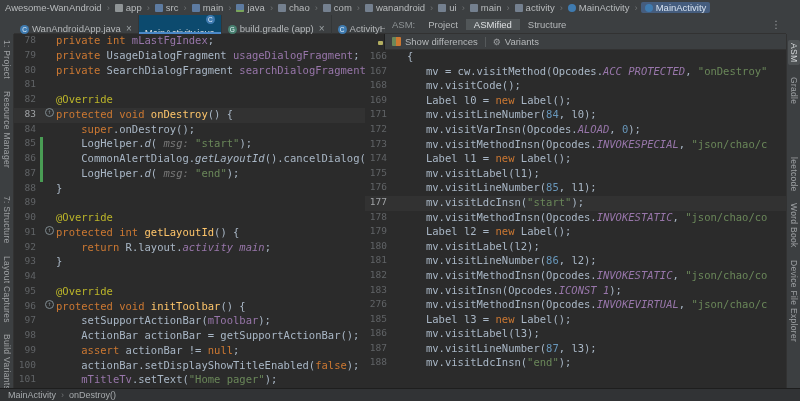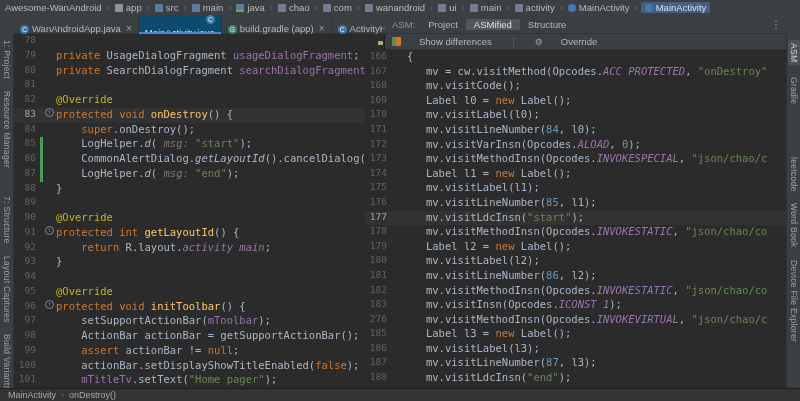--- a/index.html
+++ b/index.html
@@ -33,21 +33,21 @@
   .tab-ic.ic-gradle { background: #47806f; border-radius: 50%; }
   .tab-close { color: #9aa0a3; margin-left: 2px; font-size: 10px; }
   .tabs-right { position: absolute; left: 385px; right: 14px; top: 15px; height: 19px; display: flex; align-items: center; overflow: hidden; }
   .asm-label { font-size: 9.5px; color: #8f9496; display: flex; align-items: center; padding: 0 5px 0 7px; }
   .asm-tab { display: flex; align-items: center; padding: 0 8px; font-size: 9.5px; color: #b5b8ba; }
   .asm-tab.active { background: #515658; color: #dde0e2; }
   .kebab { position: absolute; right: 0; top: 0; width: 16px; height: 19px; line-height: 19px; text-align: center; color: #9da0a3; font-size: 10px; }
 
   
   .asm-header { position: absolute; left: 385px; right: 14px; top: 34px; height: 16px; background: #3c3f41;
-    border-bottom: 1px solid #323232; display: flex; align-items: center; gap: 18px; padding: 0 7px; font-size: 9.5px; color: #b5b8ba; }
+    border-bottom: 1px solid #323232; display: flex; align-items: center; gap: 4px; padding: 0 7px; font-size: 9.5px; color: #b5b8ba; }
   .diff-ic { width: 9px; height: 9px; border-radius: 1px; background: linear-gradient(90deg, #6a8759 0 50%, #cc7832 50% 100%); flex: none; }
   .vdiv { width: 1px; height: 10px; background: #55595b; margin: 0 3px; }
   .gear { color: #9da0a3; font-size: 9px; }
 
   
   .editor { position: absolute; top: 34px; bottom: 13px; background: #2b2b2b; overflow: hidden;
     font-family: "DejaVu Sans Mono", monospace; font-size: 10.5px; color: #a9b7c6; }
   .editor.left { left: 14px; width: 371px; border-right: 1px solid #1e1e1e; }
   .editor.right { left: 365px; right: 14px; top: 50px; }
   .cl { display: flex; align-items: flex-start; height: 14.75px; white-space: pre; }
@@ -192,32 +192,32 @@
       <div class="asm-tab active">ASMified</div>
       <div class="asm-tab">Structure</div>
     </div>
   <div class="kebab" style="position:absolute; right:16px; top:15px;">⋮</div>
 
   <div class="asm-header">
     <span class="diff-ic"></span>
     <span>Show differences</span>
     <span class="vdiv"></span>
     <span class="gear">⚙</span>
-    <span>Override</span>
+    <span>Variants</span>
   </div>
 
   <div class="editor left" style="position:absolute;">
     <div class="stripe">
         <div class="esm" style="top: 2%; background: rgb(179, 174, 96);"></div>
         <div class="esm" style="top: 15%; background: rgb(73, 156, 84);"></div>
         <div class="esm" style="top: 21%; background: rgb(73, 156, 84);"></div>
         <div class="esm" style="top: 27%; background: rgb(73, 156, 84);"></div>
         <div class="esm" style="top: 74%; background: rgb(73, 156, 84);"></div>
       </div>
-  <div class="cl"><span class="ln">78</span><span class="cbar"></span><span class="gicon"></span></div>
+  <div class="cl"><span class="ln">78</span><span class="cbar"></span><span class="gicon"></span><span class="code"><span class="tk-kw">private int </span><span class="tk-field">mLastFgIndex</span><span class="tk-p">;</span></span></div>
       <div class="cl"><span class="ln">79</span><span class="cbar"></span><span class="gicon"></span><span class="code"><span class="tk-kw">private </span><span class="tk-p">UsageDialogFragment </span><span class="tk-field">usageDialogFragment</span><span class="tk-p">;</span></span></div>
       <div class="cl"><span class="ln">80</span><span class="cbar"></span><span class="gicon"></span><span class="code"><span class="tk-kw">private </span><span class="tk-p">SearchDialogFragment </span><span class="tk-field">searchDialogFragment</span><span class="tk-p">;</span></span></div>
       <div class="cl"><span class="ln">81</span><span class="cbar"></span><span class="gicon"></span><span class="code"></span></div>
       <div class="cl"><span class="ln">82</span><span class="cbar"></span><span class="gicon"></span><span class="code"><span class="tk-ann">@Override</span></span></div>
       <div class="cl cur"><span class="ln">83</span><span class="cbar"></span><span class="gicon"><span class="ovr">↑</span></span><span class="code"><span class="tk-kw">protected void </span><span class="tk-method">onDestroy</span><span class="tk-p">() {</span></span></div>
       <div class="cl"><span class="ln">84</span><span class="cbar"></span><span class="gicon"></span><span class="code"><span class="tk-p">    </span><span class="tk-kw">super</span><span class="tk-p">.onDestroy();</span></span></div>
       <div class="cl"><span class="ln">85</span><span class="cbar on"></span><span class="gicon"></span><span class="code"><span class="tk-p">    LogHelper.</span><span class="tk-sm">d</span><span class="tk-p">( </span><span class="tk-hint">msg: </span><span class="tk-str">"start"</span><span class="tk-p">);</span></span></div>
       <div class="cl"><span class="ln">86</span><span class="cbar on"></span><span class="gicon"></span><span class="code"><span class="tk-p">    CommonAlertDialog.</span><span class="tk-sm">getLayoutId</span><span class="tk-p">().cancelDialog( </span><span class="tk-hint">isAdd:</span></span></div>
       <div class="cl"><span class="ln">87</span><span class="cbar on"></span><span class="gicon"></span><span class="code"><span class="tk-p">    LogHelper.</span><span class="tk-sm">d</span><span class="tk-p">( </span><span class="tk-hint">msg: </span><span class="tk-str">"end"</span><span class="tk-p">);</span></span></div>
       <div class="cl"><span class="ln">88</span><span class="cbar"></span><span class="gicon"></span><span class="code"><span class="tk-p">}</span></span></div>
@@ -233,21 +233,20 @@
       <div class="cl"><span class="ln">98</span><span class="cbar"></span><span class="gicon"></span><span class="code"><span class="tk-p">    ActionBar actionBar = getSupportActionBar();</span></span></div>
       <div class="cl"><span class="ln">99</span><span class="cbar"></span><span class="gicon"></span><span class="code"><span class="tk-p">    </span><span class="tk-kw">assert </span><span class="tk-p">actionBar != </span><span class="tk-kw">null</span><span class="tk-p">;</span></span></div>
       <div class="cl"><span class="ln">100</span><span class="cbar"></span><span class="gicon"></span><span class="code"><span class="tk-p">    actionBar.setDisplayShowTitleEnabled(</span><span class="tk-kw">false</span><span class="tk-p">);</span></span></div>
       <div class="cl"><span class="ln">101</span><span class="cbar"></span><span class="gicon"></span><span class="code"><span class="tk-p">    </span><span class="tk-field">mTitleTv</span><span class="tk-p">.setText(</span><span class="tk-str">"Home pager"</span><span class="tk-p">);</span></span></div>
     </div>
   <div class="editor right">
       <div class="cl"><span class="ln">166</span><span class="cbar"></span><span class="gicon"></span><span class="code"><span class="tk-p">{</span></span></div>
       <div class="cl"><span class="ln">167</span><span class="cbar"></span><span class="gicon"></span><span class="code"><span class="tk-p">   mv = cw.visitMethod(Opcodes.</span><span class="tk-const">ACC_PROTECTED</span><span class="tk-p">, </span><span class="tk-str">"onDestroy"</span></span></div>
       <div class="cl"><span class="ln">168</span><span class="cbar"></span><span class="gicon"></span><span class="code"><span class="tk-p">   mv.visitCode();</span></span></div>
       <div class="cl"><span class="ln">169</span><span class="cbar"></span><span class="gicon"></span><span class="code"><span class="tk-p">   Label l0 = </span><span class="tk-kw">new </span><span class="tk-p">Label();</span></span></div>
-      <div class="cl"><span class="ln">170</span><span class="cbar"></span><span class="gicon"></span><span class="code"><span class="tk-p">   mv.visitLabel(l0);</span></span></div>
       <div class="cl"><span class="ln">171</span><span class="cbar"></span><span class="gicon"></span><span class="code"><span class="tk-p">   mv.visitLineNumber(</span><span class="tk-num">84</span><span class="tk-p">, l0);</span></span></div>
       <div class="cl"><span class="ln">172</span><span class="cbar"></span><span class="gicon"></span><span class="code"><span class="tk-p">   mv.visitVarInsn(Opcodes.</span><span class="tk-const">ALOAD</span><span class="tk-p">, </span><span class="tk-num">0</span><span class="tk-p">);</span></span></div>
       <div class="cl"><span class="ln">173</span><span class="cbar"></span><span class="gicon"></span><span class="code"><span class="tk-p">   mv.visitMethodInsn(Opcodes.</span><span class="tk-const">INVOKESPECIAL</span><span class="tk-p">, </span><span class="tk-str">"json/chao/c</span></span></div>
       <div class="cl"><span class="ln">174</span><span class="cbar"></span><span class="gicon"></span><span class="code"><span class="tk-p">   Label l1 = </span><span class="tk-kw">new </span><span class="tk-p">Label();</span></span></div>
       <div class="cl"><span class="ln">175</span><span class="cbar"></span><span class="gicon"></span><span class="code"><span class="tk-p">   mv.visitLabel(l1);</span></span></div>
       <div class="cl"><span class="ln">176</span><span class="cbar"></span><span class="gicon"></span><span class="code"><span class="tk-p">   mv.visitLineNumber(</span><span class="tk-num">85</span><span class="tk-p">, l1);</span></span></div>
       <div class="cl cur"><span class="ln">177</span><span class="cbar"></span><span class="gicon"></span><span class="code"><span class="tk-p">   mv.visitLdcInsn(</span><span class="tk-str">"start"</span><span class="tk-p">);</span></span></div>
       <div class="cl"><span class="ln">178</span><span class="cbar"></span><span class="gicon"></span><span class="code"><span class="tk-p">   mv.visitMethodInsn(Opcodes.</span><span class="tk-const">INVOKESTATIC</span><span class="tk-p">, </span><span class="tk-str">"json/chao/co</span></span></div>
       <div class="cl"><span class="ln">179</span><span class="cbar"></span><span class="gicon"></span><span class="code"><span class="tk-p">   Label l2 = </span><span class="tk-kw">new </span><span class="tk-p">Label();</span></span></div>
       <div class="cl"><span class="ln">180</span><span class="cbar"></span><span class="gicon"></span><span class="code"><span class="tk-p">   mv.visitLabel(l2);</span></span></div>

